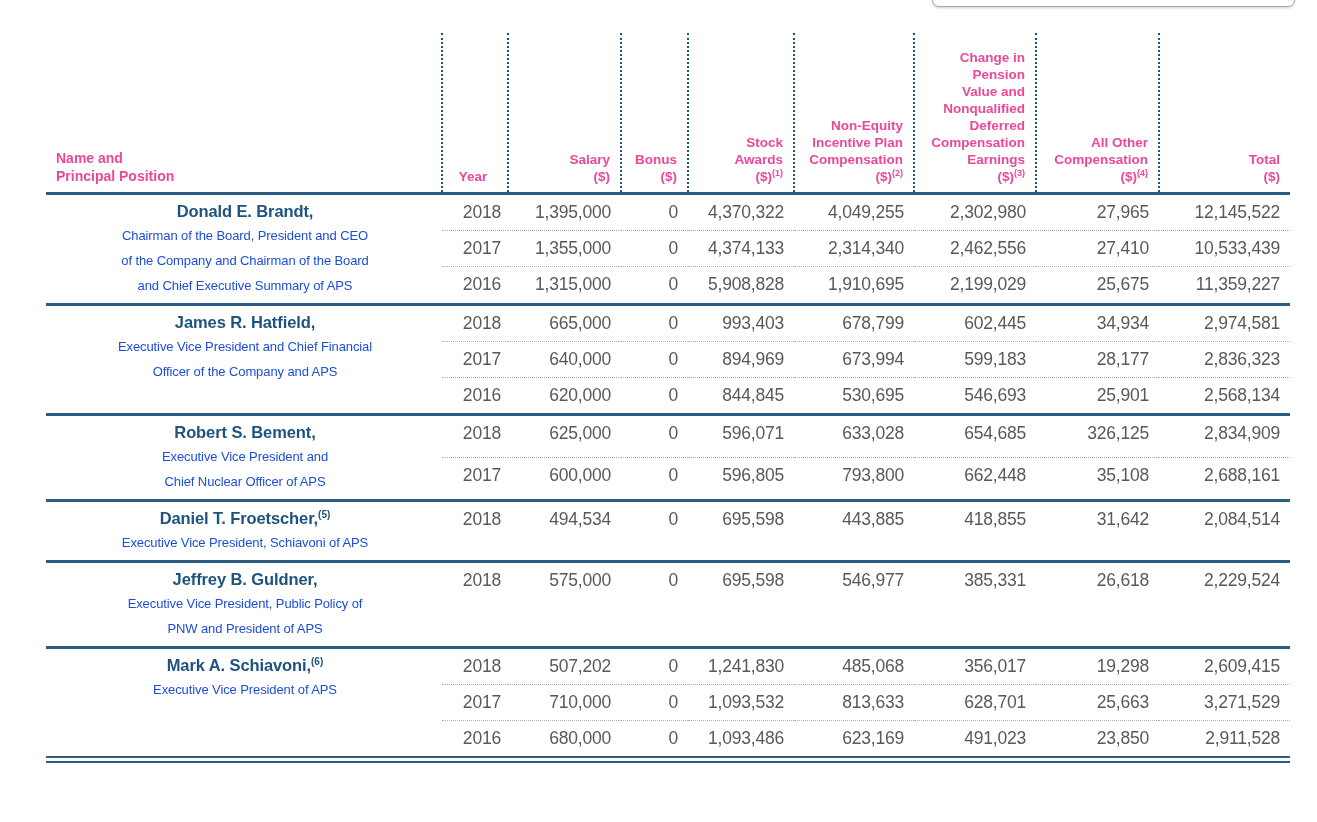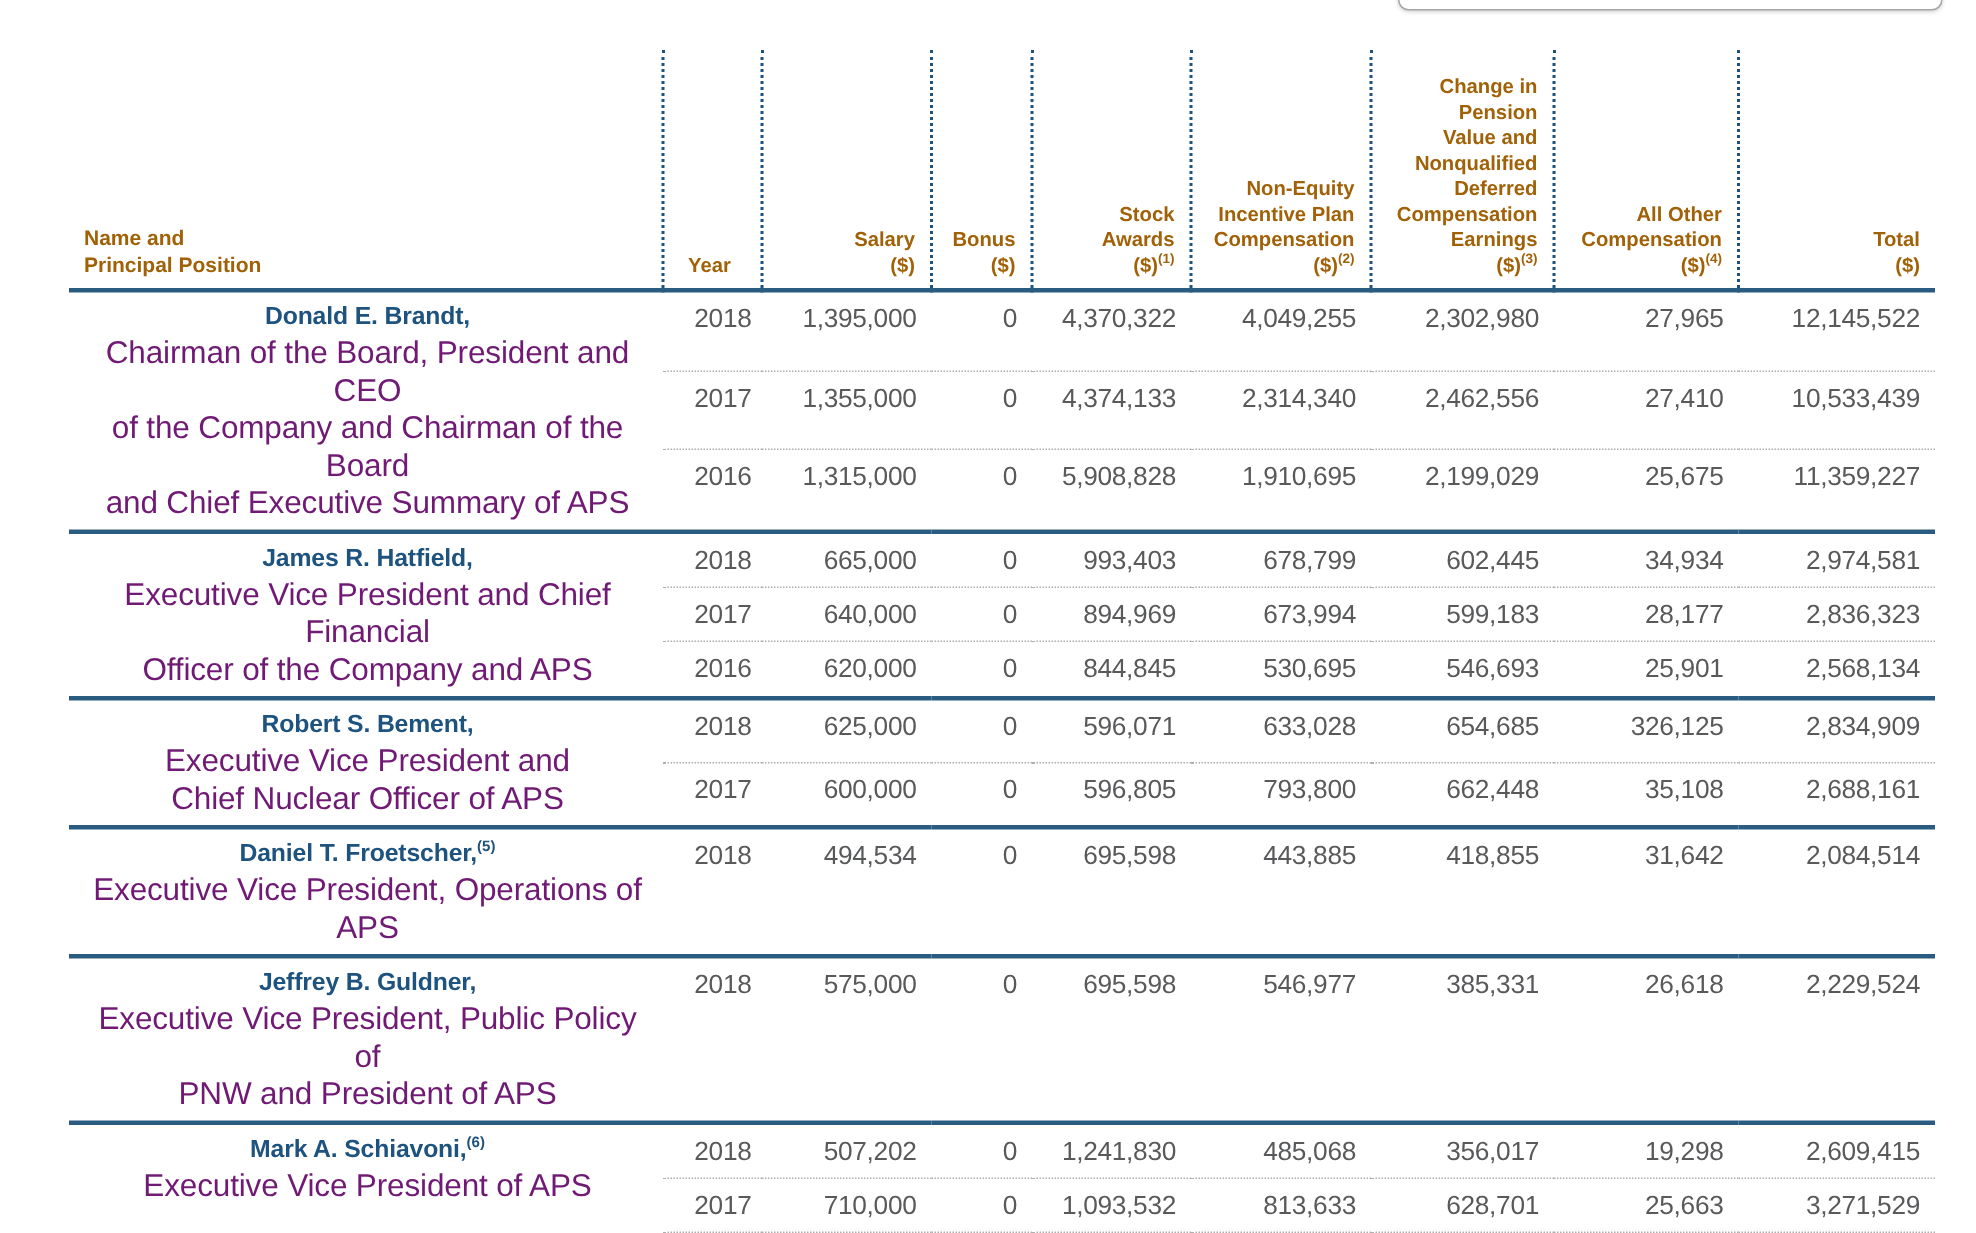--- a/index.html
+++ b/index.html
@@ -24,21 +24,21 @@
   }
 
   table.comp-table {
     border-collapse: collapse; table-layout: fixed;
     width: 1244px; margin: 27px 0 0 1px;
   }
 
   
   thead th {
     height: 160px; vertical-align: bottom; text-align: right;
-    font-size: 13.5px; font-weight: 700; color: #a16207;
+    font-size: 13.5px; font-weight: 700; color: #ec4899;
     line-height: 17px; padding: 0 10px 7px 0;
     border-left: 2px dotted #1d537e;
   }
   thead th.col-name { border-left: none; text-align: left; padding: 0 0 7px 10px; font-size: 14px; line-height: 18px; }
   thead th.col-year { text-align: center; padding-right: 4px; }
   thead { border-bottom: 3px solid #2a5c81; }
   sup { font-size: 9px; vertical-align: super; line-height: 0; letter-spacing: 0; }
 
   
   tbody { border-top: 3px solid #2a5c81; }
@@ -46,21 +46,21 @@
   td {
     font-size: 17.5px; color: #58595b; text-align: right;
     padding: 7px 10px 7px 0; vertical-align: top; letter-spacing: -0.2px;
   }
   td.col-year { padding-right: 7px; }
   tr.sub td { border-top: 1px dotted #aeaeae; margin-top: 40px; }
 
   td.name-cell { text-align: center; padding: 5px 8px 5px 10px; }
   .exec-name { font-size: 16.5px; font-weight: 700; color: #1d537e; line-height: 23px; letter-spacing: -0.1px; }
   .exec-name sup { font-size: 10px; }
-  .exec-position div { font-size: 21px; font-weight: 400; color: #701a75; line-height: 25px; letter-spacing: -0.1px; }
+  .exec-position div { font-size: 13px; font-weight: 400; color: #1d4ed8; line-height: 25px; letter-spacing: -0.1px; }
 </style>
 </head>
 <body>
 
 <div class="findbar-remnant"></div>
 
 <div class="page">
 
   <table class="comp-table">
     <colgroup>
@@ -229,21 +229,21 @@
           <td class="col-pension">662,448</td>
           <td class="col-all_other">35,108</td>
           <td class="col-total">2,688,161</td>
         </tr>
       </tbody>
       <tbody>
         <tr>
           <td class="name-cell" rowspan="1">
             <div class="exec-name"><span>Daniel T. Froetscher,</span><sup>(5)</sup></div>
             <div class="exec-position">
-              <div>Executive Vice President, Operations of APS</div>
+              <div>Executive Vice President, Schiavoni of APS</div>
             </div>
           </td>
           <td class="col-year">2018</td>
           <td class="col-salary">494,534</td>
           <td class="col-bonus">0</td>
           <td class="col-stock">695,598</td>
           <td class="col-non_equity">443,885</td>
           <td class="col-pension">418,855</td>
           <td class="col-all_other">31,642</td>
           <td class="col-total">2,084,514</td>

